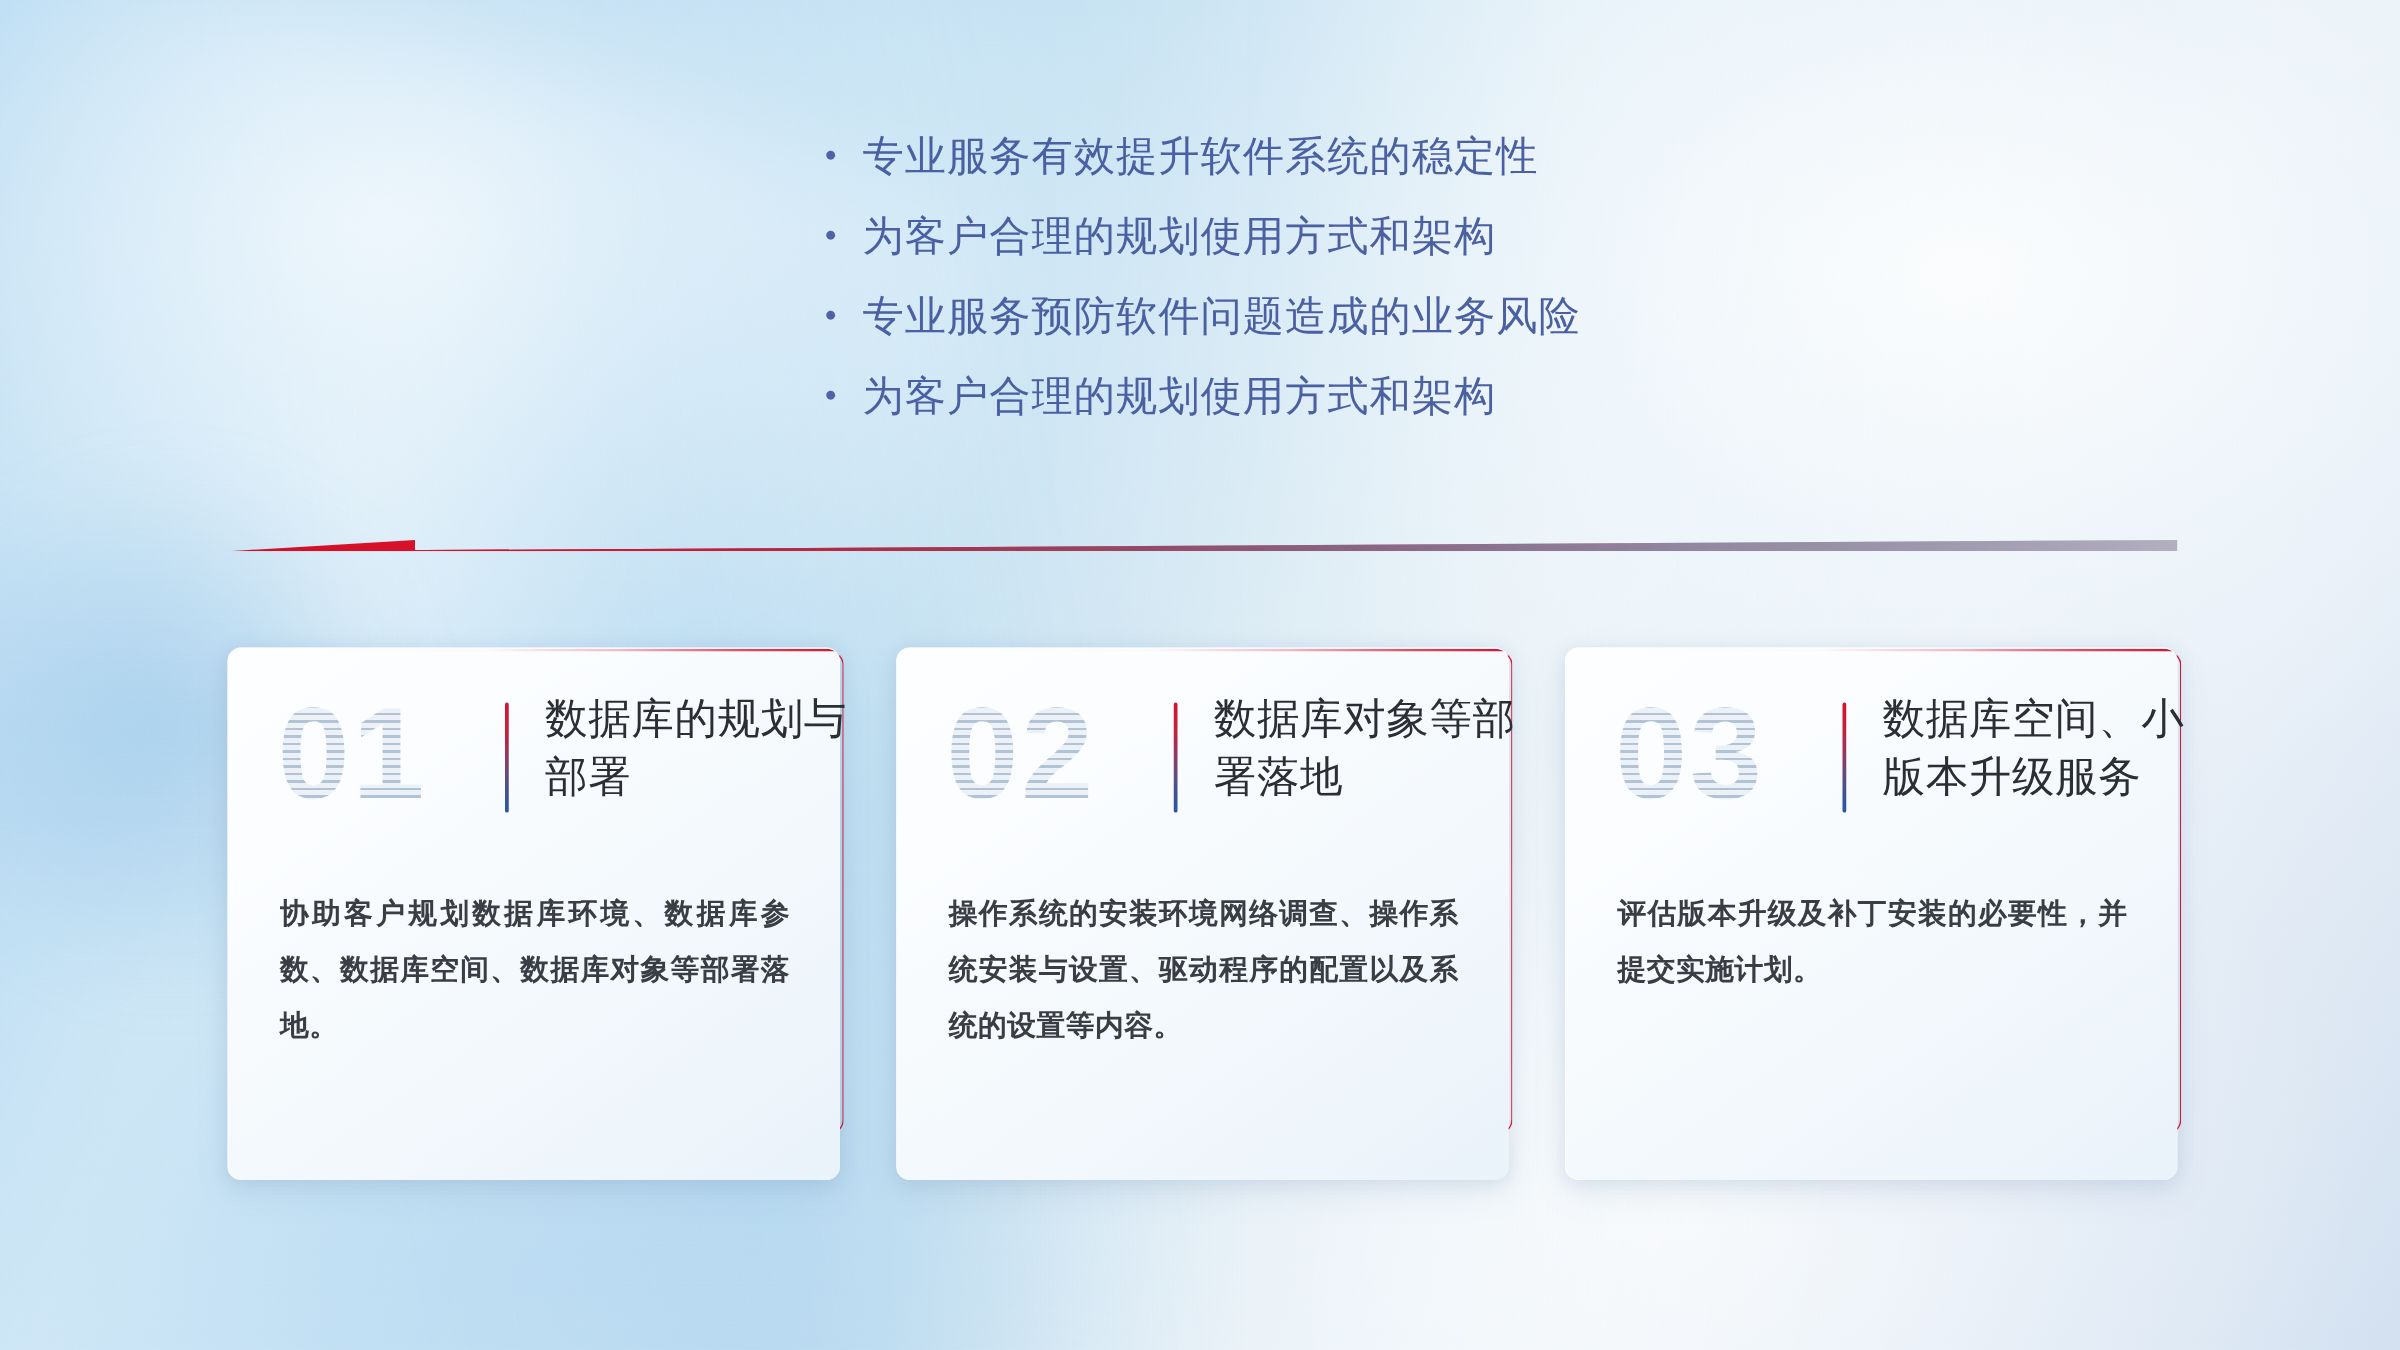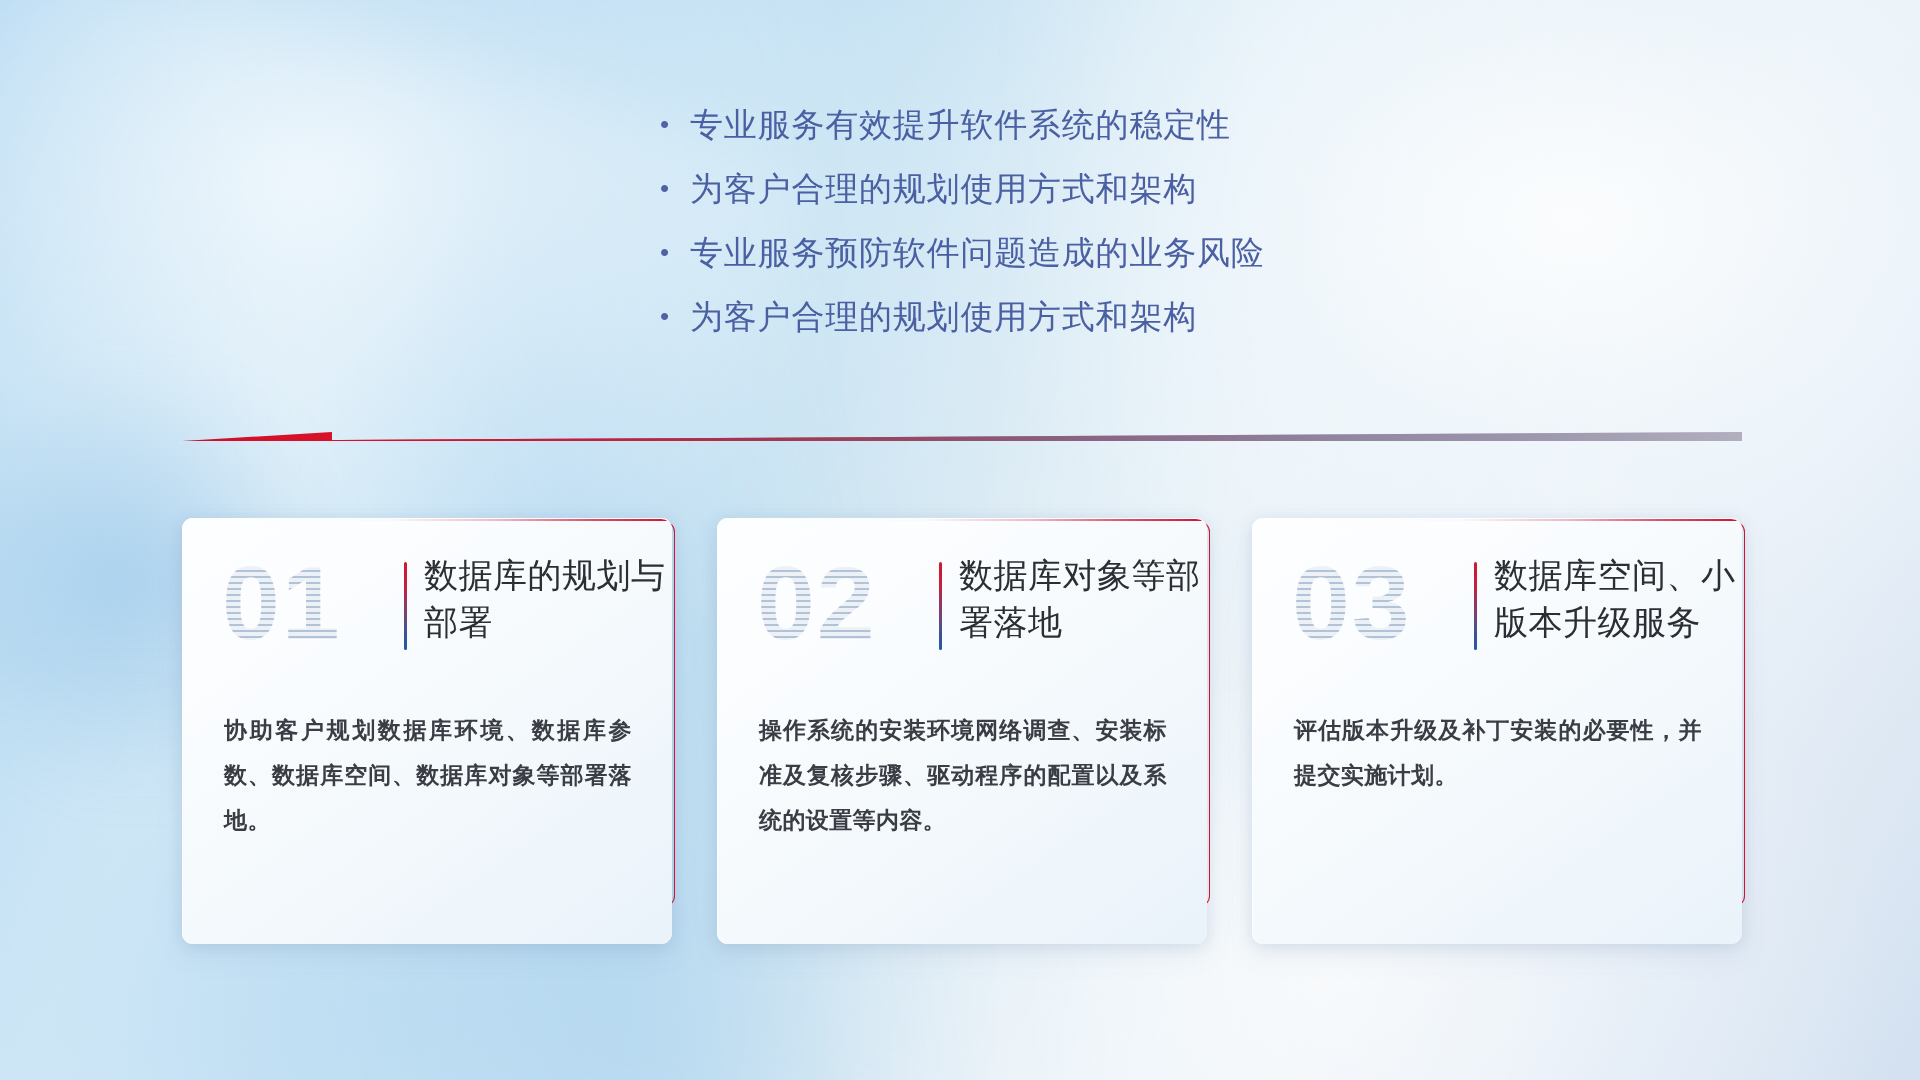--- a/index.html
+++ b/index.html
@@ -281,21 +281,21 @@
       #d31430 0%,
       #c5203d 26%,
       #8d3a63 50%,
       #5a4d86 70%,
       #34539c 88%,
       #2a56a4 100%);
     border-radius:2px;
   }
   .card-title {
     position:absolute;
-    left:208px; top:4px;
+    left:220px; top:4px;
     width:252px;
     font-size:34px;
     line-height:47px;
     color:#2b2e33;
     font-weight:500;
     letter-spacing:.5px;
   }
 
   
   .card-body {
@@ -373,21 +373,21 @@
   <div class="card">
     <div class="card-accent"></div>
     <div class="card-face"></div>
     <div class="card-inner">
       <div class="card-head">
         <div class="num-watermark-blur">02</div>
         <div class="num-watermark">02</div>
         <div class="head-bar"></div>
         <div class="card-title">数据库对象等部署落地</div>
       </div>
-      <div class="card-body">操作系统的安装环境网络调查、安装标准及复核步骤、驱动程序的配置以及系统的设置等内容。</div>
+      <div class="card-body">操作系统的安装环境网络调查、操作系统安装与设置、驱动程序的配置以及系统的设置等内容。</div>
     </div>
   </div>
 
   <div class="card">
     <div class="card-accent"></div>
     <div class="card-face"></div>
     <div class="card-inner">
       <div class="card-head">
         <div class="num-watermark-blur">03</div>
         <div class="num-watermark">03</div>

